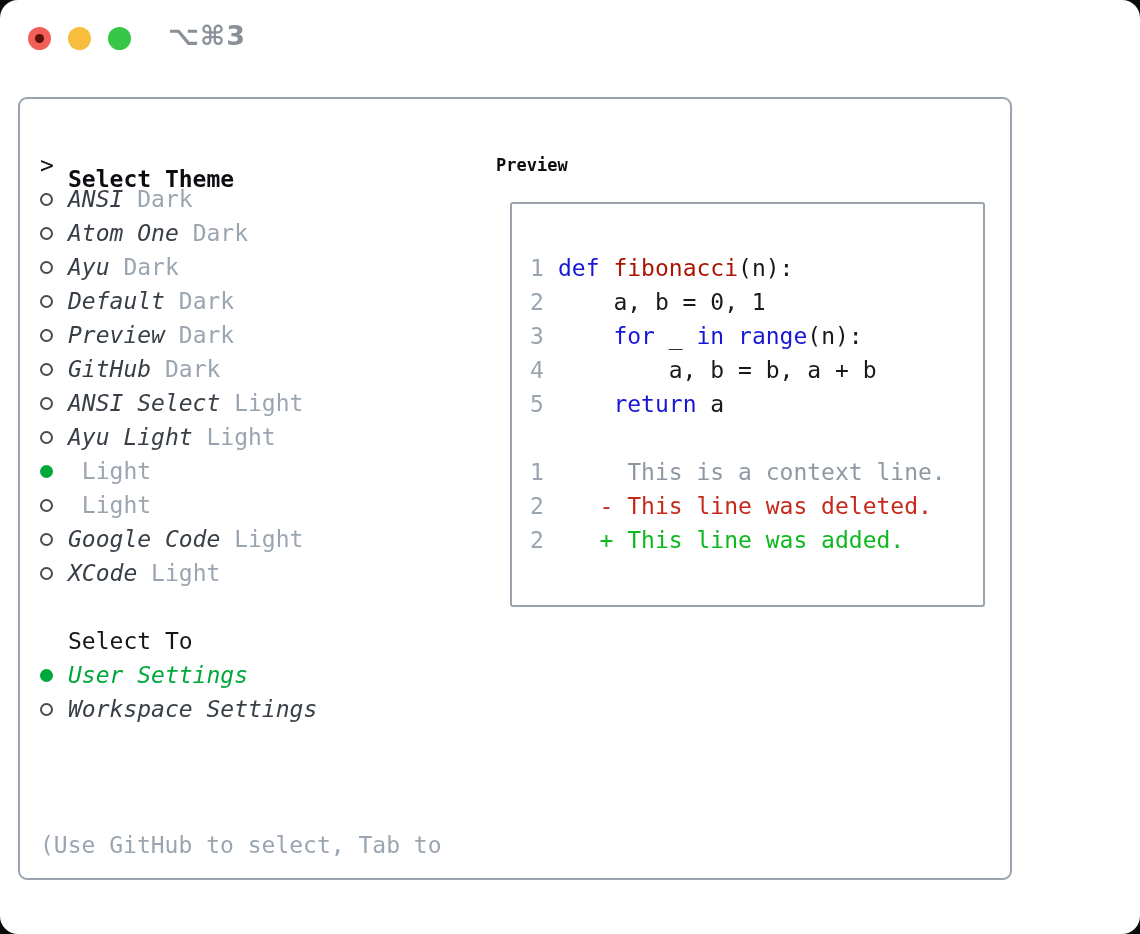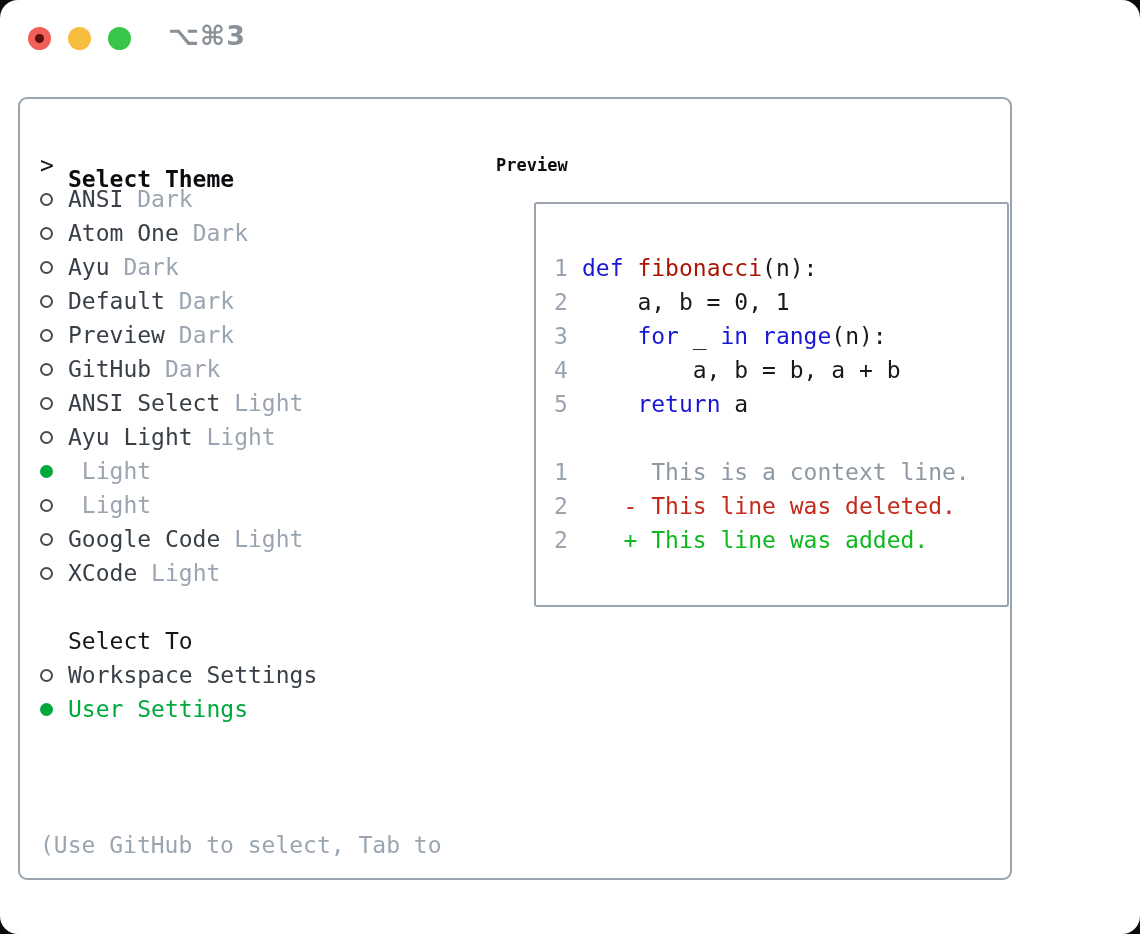--- a/index.html
+++ b/index.html
@@ -33,35 +33,35 @@
   }
   
   .rows{position:absolute;left:20px;top:49px;}
   .row{height:34px;display:flex;align-items:center;white-space:pre;font-size:23px;}
   .mcell{display:inline-flex;width:28px;align-items:center;flex:none;}
   .cursor{color:#14171a;}
   .bullet{width:9px;height:9px;border:2.5px solid #454b53;border-radius:50%;}
   .bullet.filled{background:var(--accent_green);border-color:var(--accent_green);}
   .hdr{color:#0b0d10;font-weight:bold;margin-top:28px;}
   .hdr2{color:#14171a;}
-  .theme-name{color:var(--text_dark);}
+  .theme-name{color:var(--text_dark);font-style:italic;}
   .theme-name.selected{color:var(--accent_green);}
   .theme-tag{color:var(--muted);text-align:right;}
   .hint{
     position:absolute;left:20px;top:661px;font-size:23px;line-height:34px;
     color:var(--muted);white-space:pre;
   }
   
   .preview-title{
     position:absolute;left:476px;top:49px;height:34px;display:flex;align-items:center;
     font-size:17px;font-weight:bold;color:#0b0d10;
   }
   .pbox{
     position:absolute;left:490px;top:103px;width:475px;height:405px;
-    border:2px solid var(--border);border-radius:3px;box-sizing:border-box;background:#fff;margin-left:24px;
+    border:2px solid var(--border);border-radius:3px;box-sizing:border-box;background:#fff;
   }
   .plines{position:absolute;left:18px;top:47px;font-size:23px;line-height:34px;white-space:pre;}
   .pline{height:34px;}
   .lnum{display:inline-block;width:28px;color:var(--linenum);}
   .tok-plain{color:#17191d;}
   .tok-kw{color:var(--keyword_blue);}
   .tok-fn{color:var(--function_red);}
   .tok-ctx{color:var(--diff_ctx);}
   .tok-del{color:var(--diff_del);}
   .tok-add{color:var(--diff_add);}
@@ -89,22 +89,22 @@
         <div class="row"><span class="mcell"><span class="bullet"></span></span><span class="theme-name">Preview</span><span class="theme-tag"> Dark</span></div>
         <div class="row"><span class="mcell"><span class="bullet"></span></span><span class="theme-name">GitHub</span><span class="theme-tag"> Dark</span></div>
         <div class="row"><span class="mcell"><span class="bullet"></span></span><span class="theme-name">ANSI Select</span><span class="theme-tag"> Light</span></div>
         <div class="row"><span class="mcell"><span class="bullet"></span></span><span class="theme-name">Ayu Light</span><span class="theme-tag"> Light</span></div>
         <div class="row"><span class="mcell"><span class="bullet filled"></span></span><span class="theme-tag"> Light</span></div>
         <div class="row"><span class="mcell"><span class="bullet"></span></span><span class="theme-tag"> Light</span></div>
         <div class="row"><span class="mcell"><span class="bullet"></span></span><span class="theme-name">Google Code</span><span class="theme-tag"> Light</span></div>
         <div class="row"><span class="mcell"><span class="bullet"></span></span><span class="theme-name">XCode</span><span class="theme-tag"> Light</span></div>
         <div class="row"></div>
         <div class="row"><span class="mcell"></span><span class="hdr2">Select To</span></div>
+        <div class="row"><span class="mcell"><span class="bullet filled"></span></span><span class="theme-name selected">User Settings</span></div>
         <div class="row"><span class="mcell"><span class="bullet"></span></span><span class="theme-name">Workspace Settings</span></div>
-        <div class="row"><span class="mcell"><span class="bullet filled"></span></span><span class="theme-name selected">User Settings</span></div>
       </div>
 
     <div class="hint">
       <div>(Use GitHub to select, Tab to</div>
       <div>change focus)</div>
     </div>
 
     <div class="preview-title">Preview</div>
 
     <div class="pbox">

